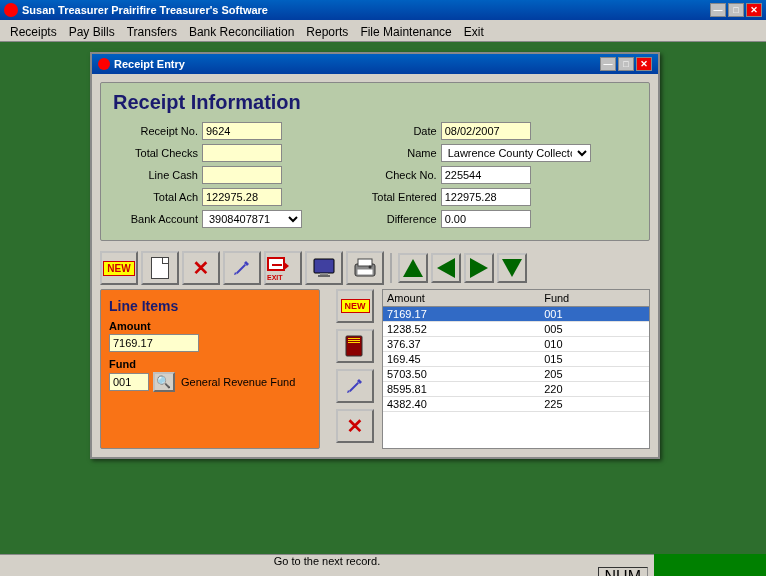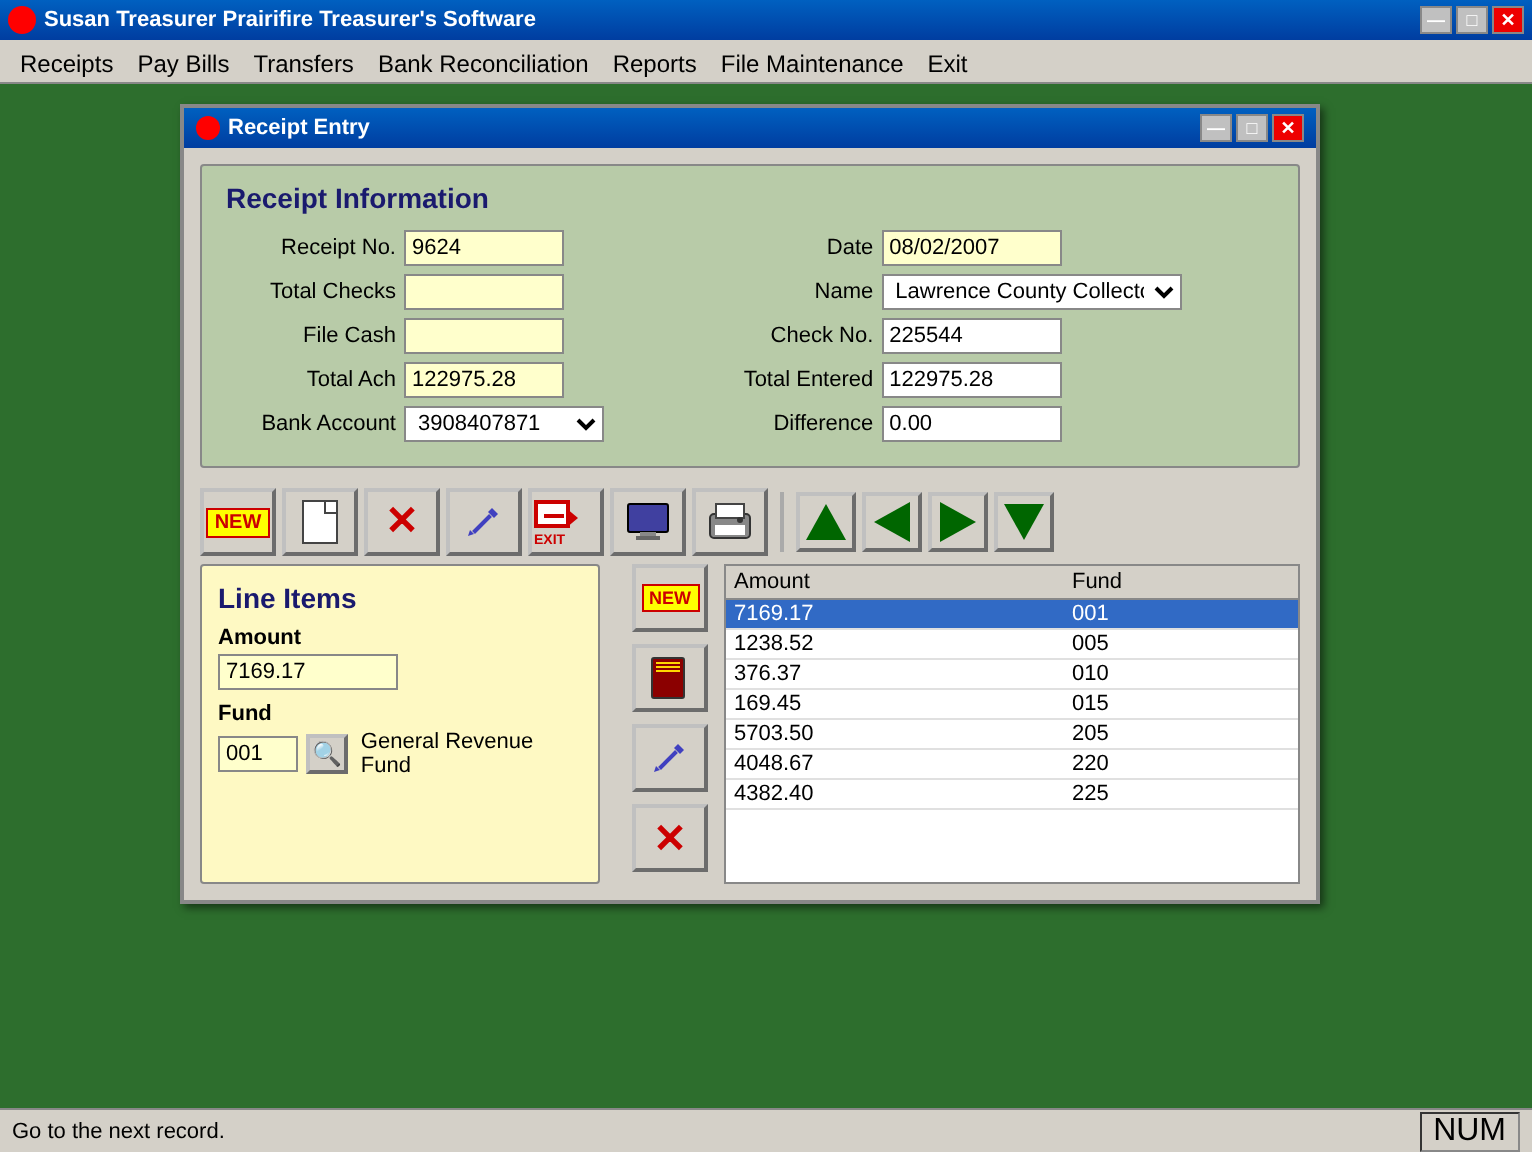--- a/index.html
+++ b/index.html
@@ -118,21 +118,21 @@
 
     
     .receipt-panel {
       background: #b8cba8;
       border: 1px solid #888;
       padding: 8px 12px;
       margin-bottom: 6px;
       border-radius: 2px;
     }
     .panel-title {
-      font-size: 14px;
+      font-size: 20px;
       font-weight: bold;
       color: #1a1a6e;
       margin-bottom: 8px;
     }
 
     .form-row {
       display: flex;
       align-items: center;
       margin-bottom: 4px;
     }
@@ -202,24 +202,24 @@
     }
 
     
     .bottom-section {
       display: flex;
       gap: 8px;
     }
 
     
     .line-items-panel {
-      background: #fef9c3;
+      background: #f97316;
       border: 1px solid #888;
       padding: 8px;
-      width: 200px;
+      width: 220px;
       border-radius: 2px;
     }
     .li-title {
       font-size: 14px;
       font-weight: bold;
       color: #1a1a6e;
       margin-bottom: 6px;
     }
     .li-sub {
       font-size: 11px;
@@ -398,21 +398,21 @@
           <div class="form-col-left">
             <div class="form-row">
               <span class="form-label">Receipt No.</span>
               <input class="form-input" type="text" value="9624" style="width: 80px;">
             </div>
             <div class="form-row">
               <span class="form-label">Total Checks</span>
               <input class="form-input" type="text" value="" style="width: 80px;">
             </div>
             <div class="form-row">
-              <span class="form-label">File Cash</span>
+              <span class="form-label">Line Cash</span>
               <input class="form-input" type="text" value="" style="width: 80px;">
             </div>
             <div class="form-row">
               <span class="form-label">Total Ach</span>
               <input class="form-input" type="text" value="122975.28" style="width: 80px;">
             </div>
             <div class="form-row">
               <span class="form-label">Bank Account</span>
               <select class="form-select" style="width:100px;">
                 <option>3908407871</option>
@@ -577,33 +577,33 @@
                 </tr>
                 <tr>
                   <td>169.45</td>
                   <td>015</td>
                 </tr>
                 <tr>
                   <td>5703.50</td>
                   <td>205</td>
                 </tr>
                 <tr>
-                  <td>4048.67</td>
+                  <td>8595.81</td>
                   <td>220</td>
                 </tr>
                 <tr>
                   <td>4382.40</td>
                   <td>225</td>
                 </tr>
               </tbody>
           </table>
         </div>
 
       </div>
     </div>
   </div>
 
-  <div class="status-bar" style="position:fixed;bottom:0;left:0;width:766px;">
+  <div class="status-bar" style="position:fixed;bottom:0;left:0;width:654px;flex-direction:column;">
     <span>Go to the next record.</span>
     <span class="status-num">NUM</span>
   </div>
 
 </div>
 
 </body></html>

